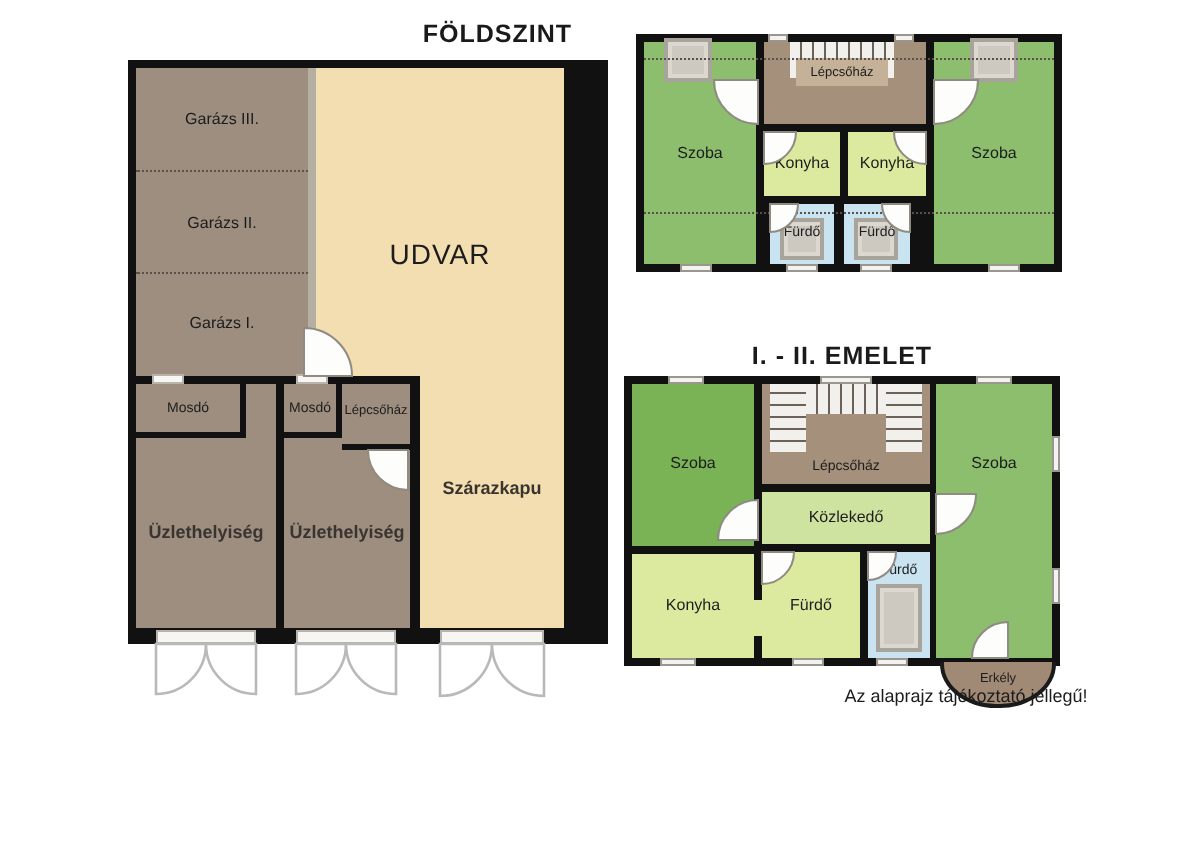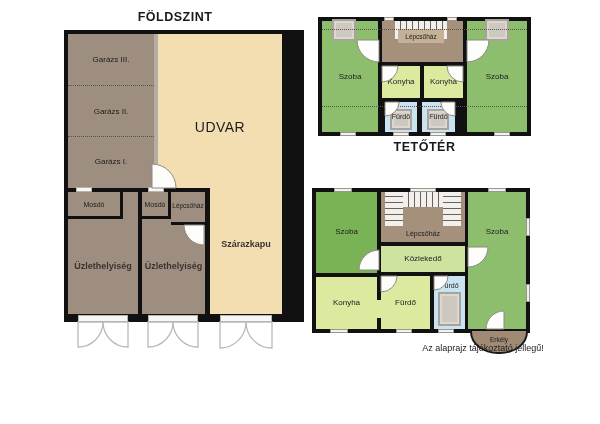--- a/index.html
+++ b/index.html
@@ -35,21 +35,21 @@
            border-radius:0 0 28px 28px / 0 0 22px 22px;box-sizing:border-box;}
   svg.overlay{position:absolute;left:0;top:0;pointer-events:none;}
   .arc{fill:#ffffff;stroke:#b9b9b9;stroke-width:1.3;}
   .arc-in{fill:#fdfdfc;stroke:#8f8a82;stroke-width:1;}
 </style>
 </head>
 <body>
 
 <div class="canvas">
 
-  <div class="title" style="left:64px;top:10px;width:222px;">FÖLDSZINT</div>
+  <div class="title" style="left:64px;top:10px;width:222px;text-align:right;">FÖLDSZINT</div>
 
   <div class="plan" style="left:64px;top:30px;width:240px;height:292px;overflow:visible;">
 
     <div class="room c-brown" style="left:4px;top:4px;width:86px;height:154px;"></div>
     <div class="dotline" style="left:4px;top:55px;width:86px;"></div>
     <div class="dotline" style="left:4px;top:106px;width:86px;"></div>
     <div class="rlabel" style="left:4px;top:26px;width:86px;">Garázs III.</div>
     <div class="rlabel" style="left:4px;top:78px;width:86px;">Garázs II.</div>
     <div class="rlabel" style="left:4px;top:128px;width:86px;">Garázs I.</div>
 
@@ -114,22 +114,22 @@
     <div class="rlabel" style="left:4px;top:56px;width:56px;">Szoba</div>
     <div class="rlabel" style="left:149px;top:56px;width:60px;">Szoba</div>
 
     <div class="win" style="left:66px;top:0;width:10px;height:4px;"></div>
     <div class="win" style="left:129px;top:0;width:10px;height:4px;"></div>
     <div class="win" style="left:22px;top:115px;width:16px;height:4px;"></div>
     <div class="win" style="left:75px;top:115px;width:16px;height:4px;"></div>
     <div class="win" style="left:112px;top:115px;width:16px;height:4px;"></div>
     <div class="win" style="left:176px;top:115px;width:16px;height:4px;"></div>
   </div>
-  <div class="title" style="left:318px;top:140px;width:213px;">TETŐTÉR</div>
 
+  <div class="title" style="left:312px;top:171px;width:218px;">I. - II. EMELET</div>
 
   <div class="plan" style="left:312px;top:188px;width:218px;height:145px;overflow:visible;">
 
     <div class="room c-greendk" style="left:4px;top:4px;width:61px;height:81px;"></div>
     <div class="rlabel" style="left:4px;top:40px;width:61px;">Szoba</div>
 
     <div class="room c-pale" style="left:4px;top:89px;width:61px;height:52px;"></div>
     <div class="rlabel" style="left:4px;top:111px;width:61px;">Konyha</div>
 
     <div class="room c-stair" style="left:69px;top:4px;width:84px;height:50px;"></div>

